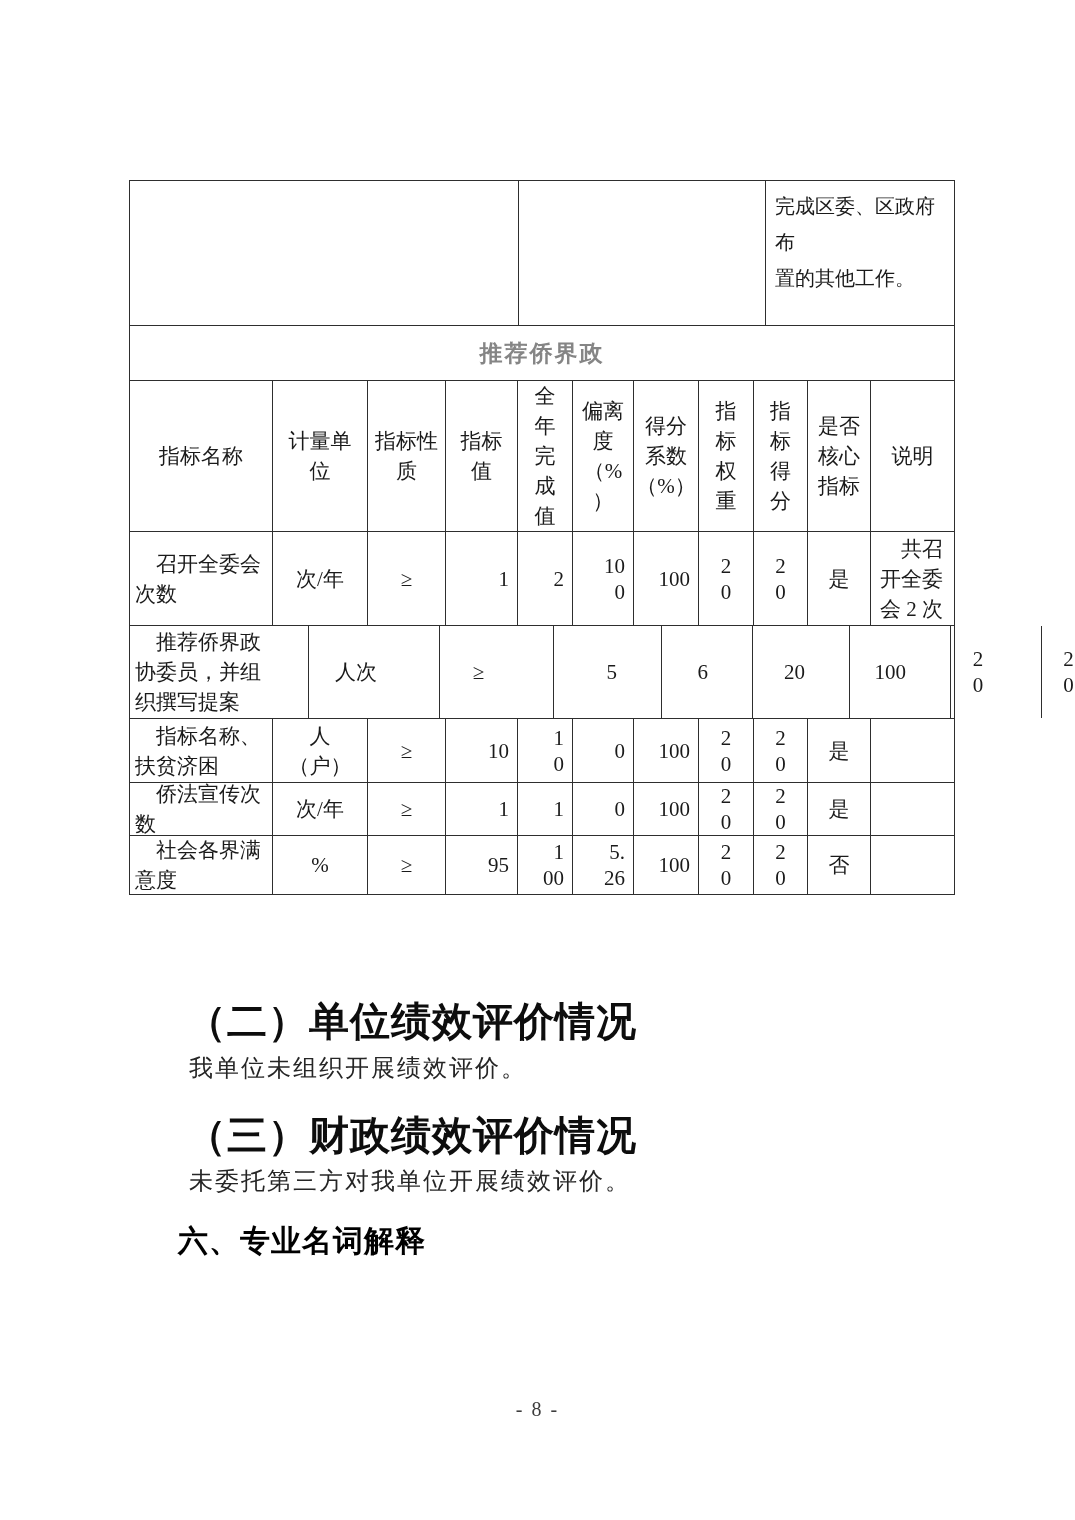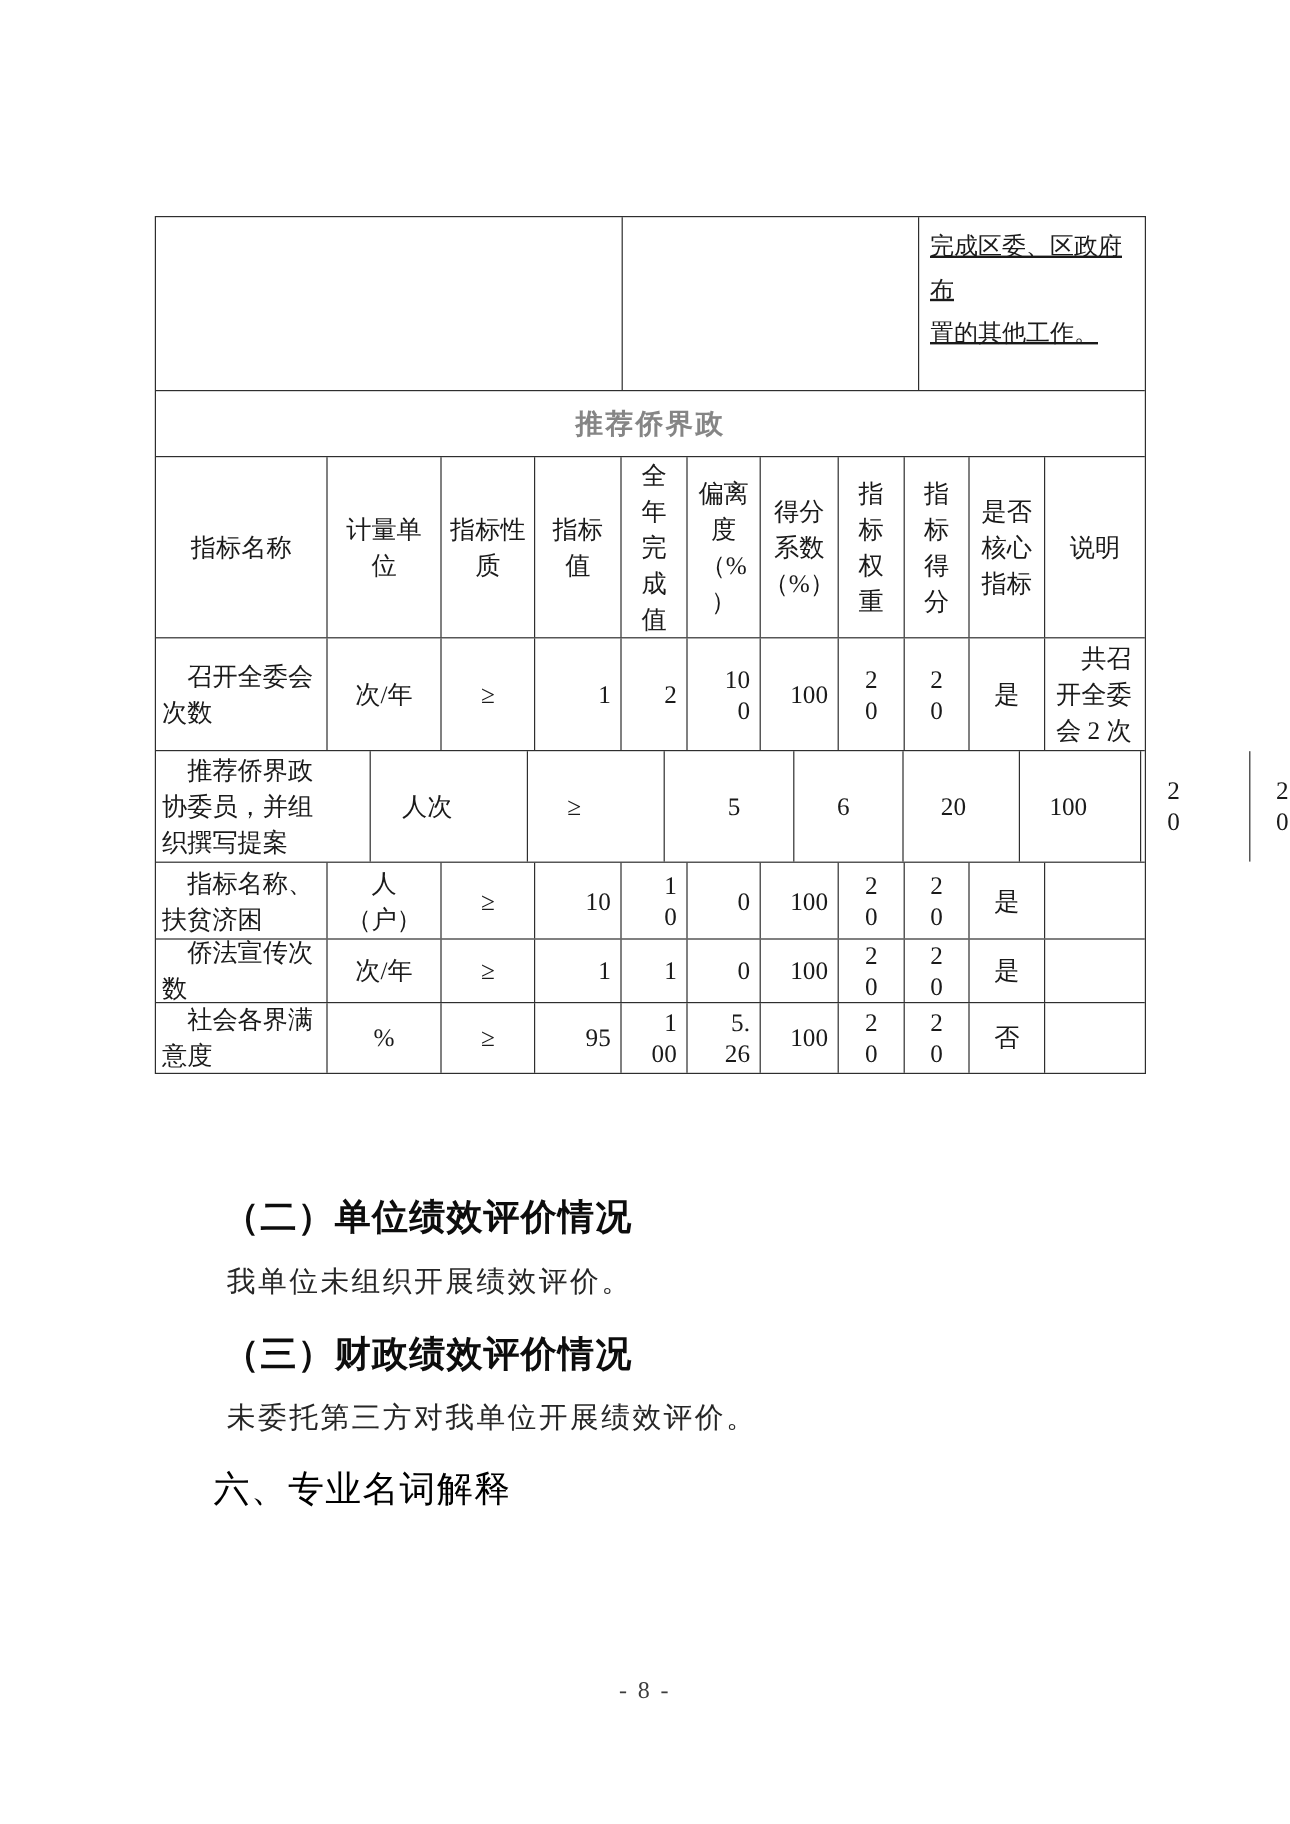--- a/index.html
+++ b/index.html
@@ -3,46 +3,46 @@
 <meta charset="utf-8">
 <style>
   html,body{margin:0;padding:0;background:#ffffff;}
   .page{position:relative;width:1075px;height:1520px;background:#ffffff;overflow:hidden;
         font-family:"Liberation Serif","DejaVu Serif",serif;color:#1a1a1a;}
 
   
   .doc-table{position:absolute;left:129px;top:180px;width:826px;border:1.6px solid #2e2e2e;box-sizing:border-box;}
   .t-row{display:grid;border-top:1.6px solid #2e2e2e;box-sizing:border-box;}
   .t-row.first{border-top:none;}
-  .grid3{grid-template-columns:388px 247px auto;text-decoration:underline;}
+  .grid3{grid-template-columns:388px 247px auto;}
   .grid11{grid-template-columns:142px 95px 78px 72px 55px 61px 65px 55px 54px 63px auto;}
   .r-top{height:144px;}
   .r-title{height:55px;display:flex;align-items:center;justify-content:center;}
   .r-head{height:151px;}
   .r1{height:94px;} .r2{height:93px;gap:36px;} .r3{height:64px;} .r4{height:53px;} .r5{height:59px;}
 
   .c{border-left:1.6px solid #2e2e2e;box-sizing:border-box;display:flex;align-items:center;justify-content:center;
      font-size:21px;line-height:30px;text-align:center;white-space:pre-line;padding:1px 2px;overflow:hidden;}
   .c:first-child{border-left:none;}
   .c.topcell{align-items:flex-start;justify-content:flex-start;text-align:left;
      padding:7px 8px 4px 9px;font-size:20px;line-height:36px;white-space:pre-wrap;}
   .c.name{justify-content:flex-start;text-align:left;padding:2px 3px 2px 5px;text-indent:1em;white-space:pre-wrap;}
   .c.note{justify-content:flex-start;text-align:left;padding-left:9px;text-indent:1em;white-space:pre-wrap;}
   .c.num{justify-content:flex-end;text-align:right;line-height:26px;padding-right:8px;}
   .c.num2{line-height:26px;}
   .section-title{font-family:"Liberation Sans","DejaVu Sans",sans-serif;font-weight:bold;
      font-size:23px;color:#858585;letter-spacing:2px;}
 
   
   .h-sub{position:absolute;left:186px;font-family:"Liberation Serif","DejaVu Serif",serif;
-     font-weight:bold;font-size:30px;color:#0d0d0d;letter-spacing:1px;}
+     font-weight:bold;font-size:40px;color:#0d0d0d;letter-spacing:1px;}
   .p-body{position:absolute;left:189px;font-family:"Liberation Serif","DejaVu Serif",serif;
      font-size:24px;color:#262626;letter-spacing:2px;}
   .h-main{position:absolute;left:178px;font-family:"Liberation Sans","DejaVu Sans",sans-serif;
-     font-weight:normal;font-size:30px;color:#000000;letter-spacing:1px;}
+     font-weight:bold;font-size:30px;color:#000000;letter-spacing:1px;}
   .footer{position:absolute;top:1398px;left:0;width:100%;text-align:center;
      font-size:20px;color:#3d3d3d;letter-spacing:2px;}
 </style>
 </head>
 <body>
 
 <div class="page">
 
   <div class="doc-table">
 

